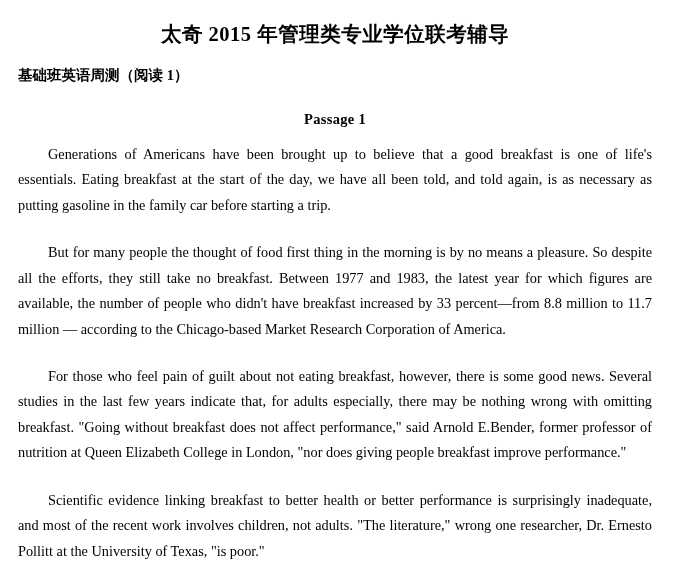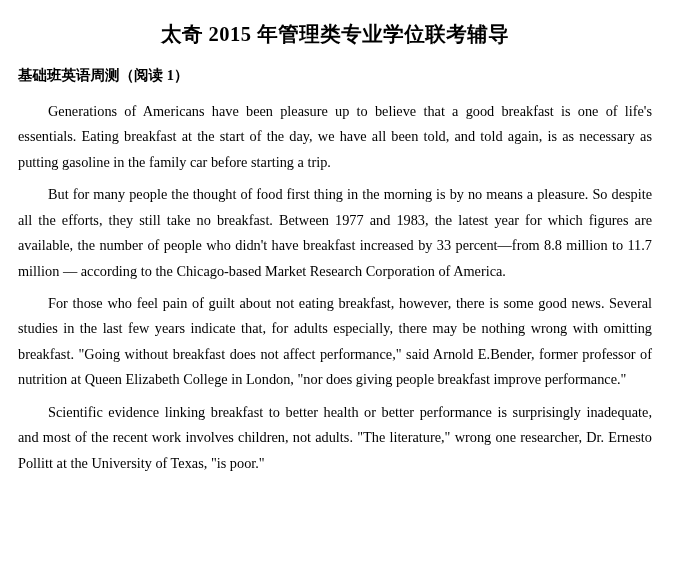--- a/index.html
+++ b/index.html
@@ -46,37 +46,38 @@
     margin: 0;
     padding: 0;
     font-size: 14.3px;
     line-height: 1.78;
     text-align: justify;
     text-justify: inter-word;
     text-indent: 2.1em;
     hyphens: none;
   }
   .para-gap {
-    margin-top: 7px;
+    margin-top: 22px;
     font-family: Liberation Serif, serif;
   }
   .content-block {
     margin-top: 14px;
   }
 </style>
 </head>
 <body>
 
 <div class="page">
 
   <h1 class="doc-title">太奇 2015 年管理类专业学位联考辅导</h1>
 
   <h2 class="doc-subtitle">基础班英语周测（阅读 1）</h2>
 
+  <h3 class="passage-heading">Passage 1</h3>
 
   <div class="content-block">
-    <p class="body-text">Generations of Americans have been pleasure up to believe that a good breakfast is one of life's essentials. Eating breakfast at the start of the day, we have all been told, and told again, is as necessary as putting gasoline in the family car before starting a trip.</p>
+    <p class="body-text">Generations of Americans have been brought up to believe that a good breakfast is one of life's essentials. Eating breakfast at the start of the day, we have all been told, and told again, is as necessary as putting gasoline in the family car before starting a trip.</p>
     <p class="body-text para-gap">But for many people the thought of food first thing in the morning is by no means a pleasure. So despite all the efforts, they still take no breakfast. Between 1977 and 1983, the latest year for which figures are available, the number of people who didn't have breakfast increased by 33 percent—from 8.8 million to 11.7 million — according to the Chicago-based Market Research Corporation of America.</p>
     <p class="body-text para-gap">For those who feel pain of guilt about not eating breakfast, however, there is some good news. Several studies in the last few years indicate that, for adults especially, there may be nothing wrong with omitting breakfast. "Going without breakfast does not affect performance," said Arnold E.Bender, former professor of nutrition at Queen Elizabeth College in London, "nor does giving people breakfast improve performance."</p>
     <p class="body-text para-gap">Scientific evidence linking breakfast to better health or better performance is surprisingly inadequate, and most of the recent work involves children, not adults. "The literature," wrong one researcher, Dr. Ernesto Pollitt at the University of Texas, "is poor."</p>
   </div>
 
 </div>
 
 </body></html>

